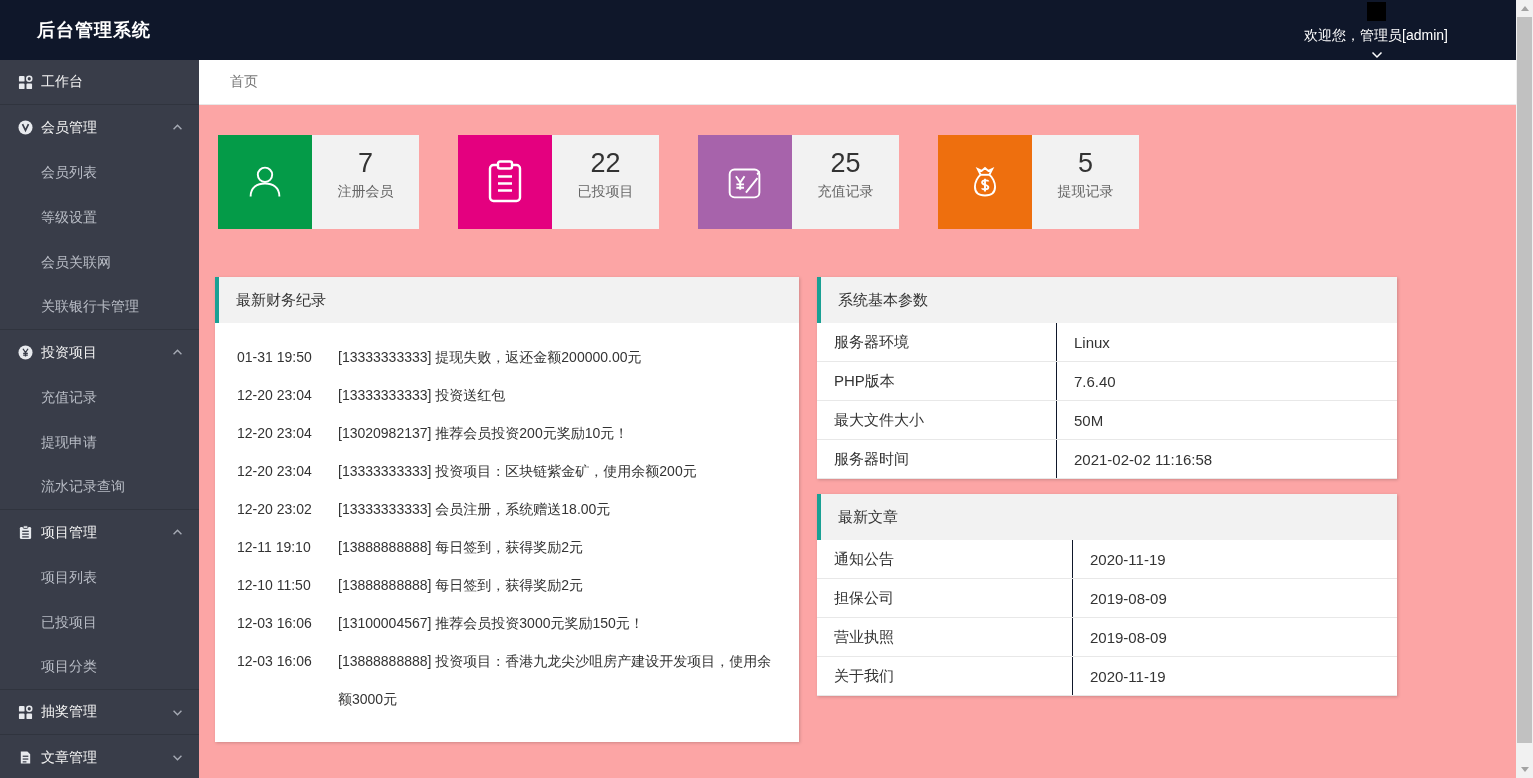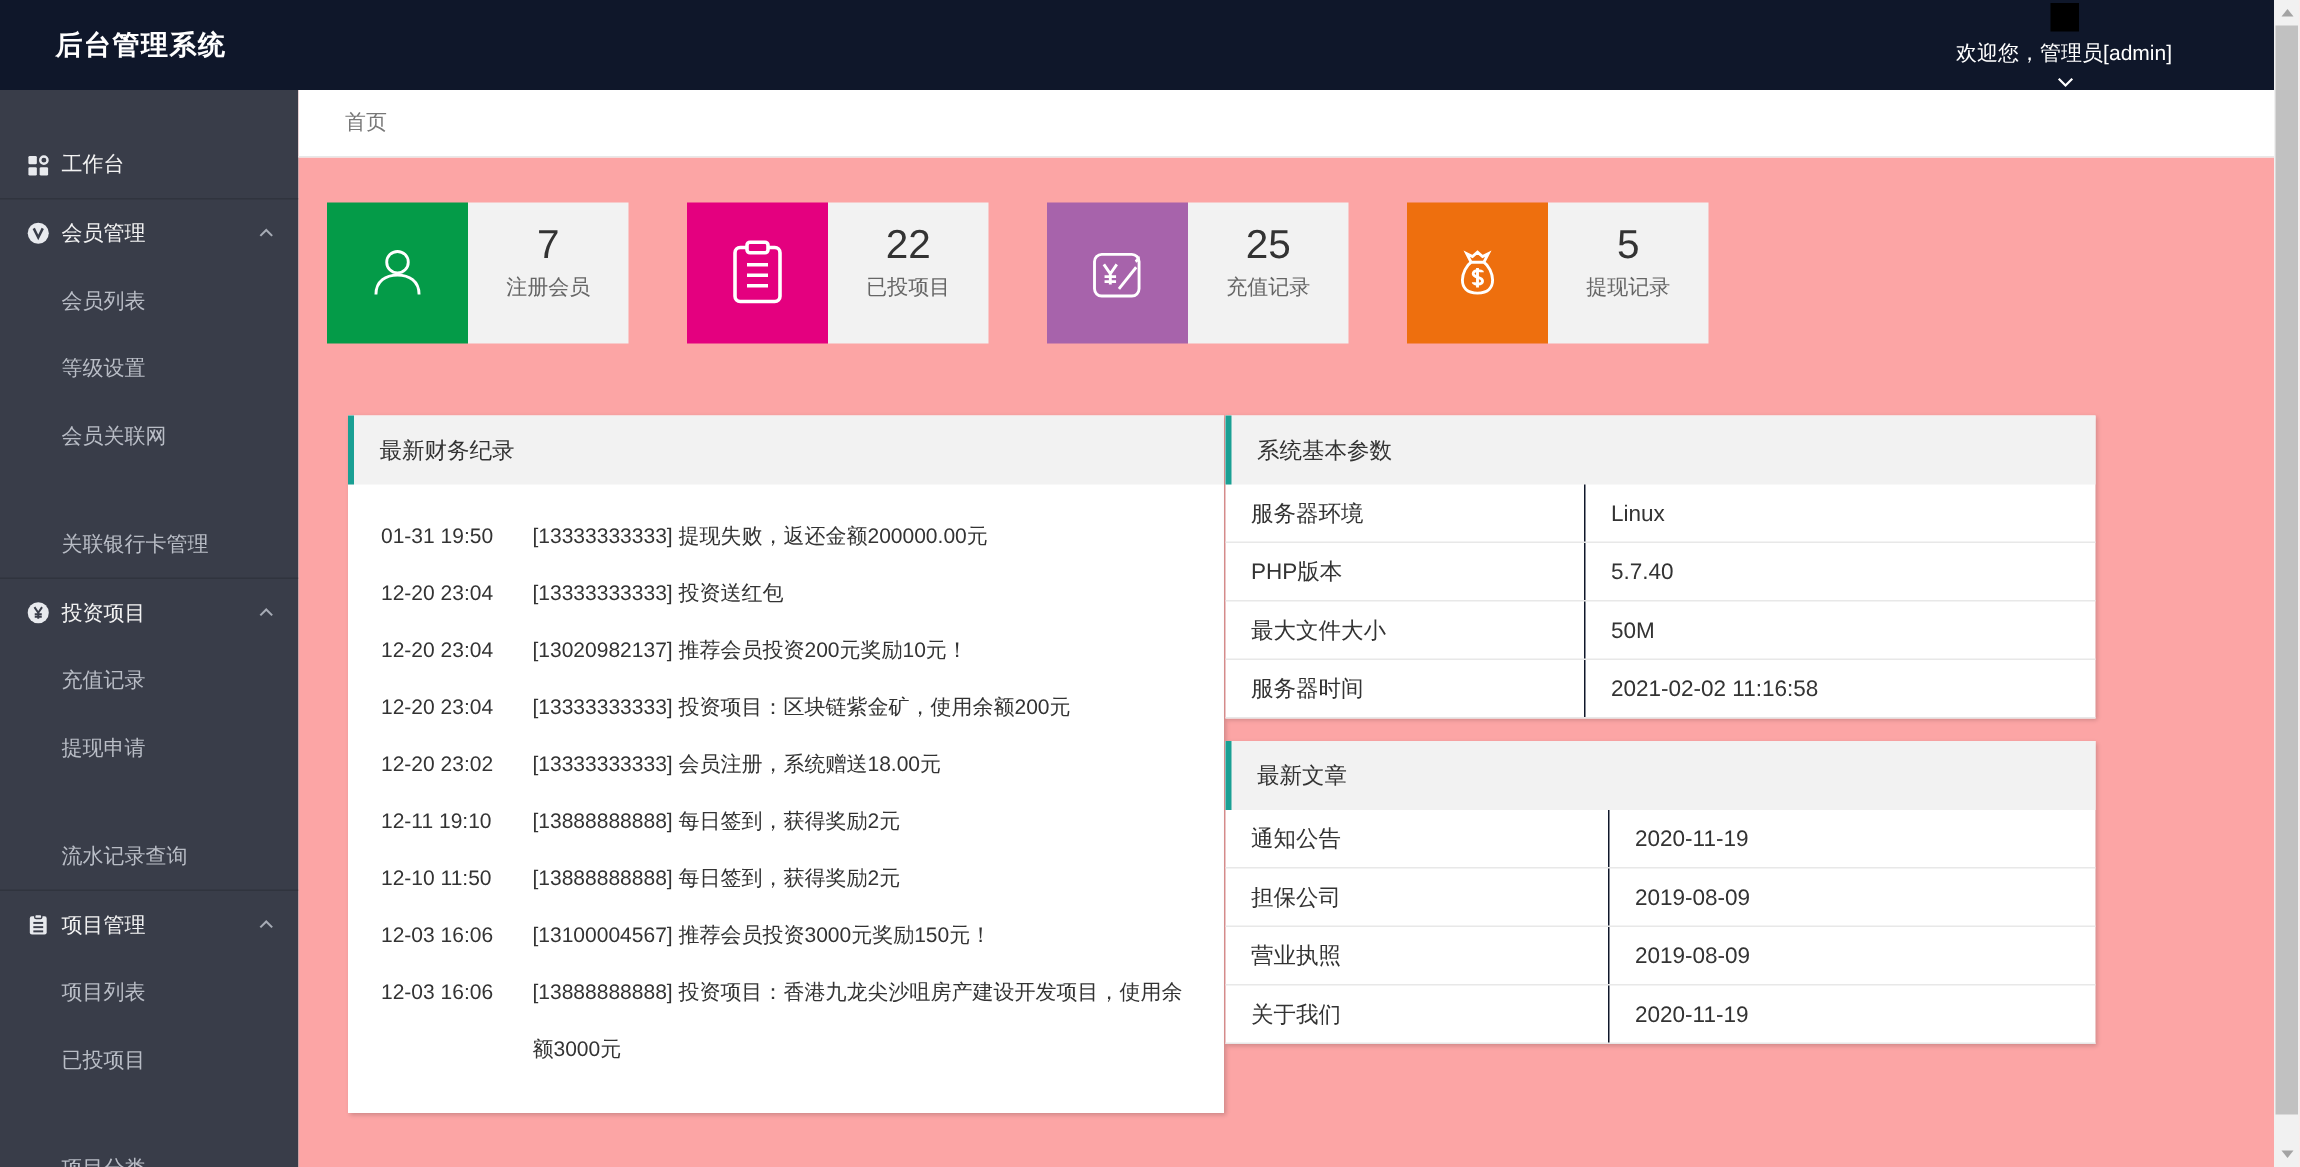--- a/index.html
+++ b/index.html
@@ -15,21 +15,21 @@
   .welcome { color:#fff; font-size:14px; }
   .dd-icon { display:inline-flex; margin-left:2px; }
 
   
   .sidebar { position:absolute; left:0; top:60px; width:199px; height:718px; background:#393d49; overflow:hidden; }
   .nav-item { height:45px; display:flex; align-items:center; padding:0 16px 0 17px; color:#f2f2f2; font-size:14px; cursor:pointer; position:relative; }
   .nav-item .ico { width:16px; height:16px; margin-right:8px; display:inline-flex; align-items:center; justify-content:center; color:#e8eaee; }
   .nav-item .lbl { flex:1; }
   .nav-item .chev { display:inline-flex; }
   .sub-item { height:45px; display:flex; align-items:center; padding-left:41px; color:#b9bdc6; font-size:14px; cursor:pointer; }
-  .nav-sep { border-bottom:1px solid #30343e;margin-top:28px; }
+  .nav-sep { border-bottom:1px solid #30343e; }
 
   
   .main { position:absolute; left:199px; top:60px; width:1317px; height:718px; background:#fca5a5; }
   .breadcrumb-bar { height:45px; border-bottom:1px solid #e8e8e8; display:flex; align-items:center; padding-left:31px; background:#fff; }
   .breadcrumb-bar a { color:#777; font-size:14px; text-decoration:none; cursor:pointer; }
 
   
   .cards { position:absolute; left:19px; top:75px; display:flex; gap:39px; }
   .card { width:201px; height:94px; display:flex; cursor:pointer; }
   .card-icon { width:94px; height:94px; display:flex; align-items:center; justify-content:center; }
@@ -37,21 +37,21 @@
   .card-num { font-size:27px; color:#333; line-height:30px; }
   .card-lbl { font-size:14px; color:#666; margin-top:5px; }
   .ci-green  { background:#049b48; color:#049b48; }
   .ci-pink   { background:#e4007f; color:#e4007f; }
   .ci-purple { background:#a763ab; color:#a763ab; }
   .ci-orange { background:#ee6f0e; color:#ee6f0e; }
 
   
   .panel { background:#fff; box-shadow:1px 1px 3px rgba(0,0,0,.18); }
   .panel-hd { height:46px; background:#f2f2f2; border-left:4px solid #1aa094; display:flex; align-items:center; padding-left:17px; font-size:15px; color:#333; }
-  .finance-panel { position:absolute; left:33px; top:217px; width:584px; }
+  .finance-panel { position:absolute; left:16px; top:217px; width:584px; }
   .fin-list { padding:15px 18px 24px 22px; }
   .fin-row { display:flex; font-size:14px; color:#333; line-height:38px; }
   .fin-time { flex:0 0 101px; }
   .fin-text { flex:1; }
 
   .right-col { position:absolute; left:618px; top:217px; width:580px; }
   .tbl-row { display:flex; height:39px; align-items:center; border-bottom:1px solid #e8e8e8; font-size:15px; color:#333; }
   .tbl-label { padding-left:17px; border-right:1px solid #0f172a; height:100%; display:flex; align-items:center; }
   .sys .tbl-label { width:240px; }
   .art .tbl-label { width:256px; }
@@ -300,21 +300,21 @@
     <div class="right-col">
 
       <section class="panel sys">
         <div class="panel-hd">系统基本参数</div>
         <div class="tbl-row">
             <span class="tbl-label">服务器环境</span>
             <span class="tbl-value">Linux</span>
           </div>
         <div class="tbl-row">
             <span class="tbl-label">PHP版本</span>
-            <span class="tbl-value">5.7.40</span>
+            <span class="tbl-value">7.6.40</span>
           </div>
         <div class="tbl-row">
             <span class="tbl-label">最大文件大小</span>
             <span class="tbl-value">50M</span>
           </div>
         <div class="tbl-row">
             <span class="tbl-label">服务器时间</span>
             <span class="tbl-value">2021-02-02 11:16:58</span>
           </div>
       </section>

